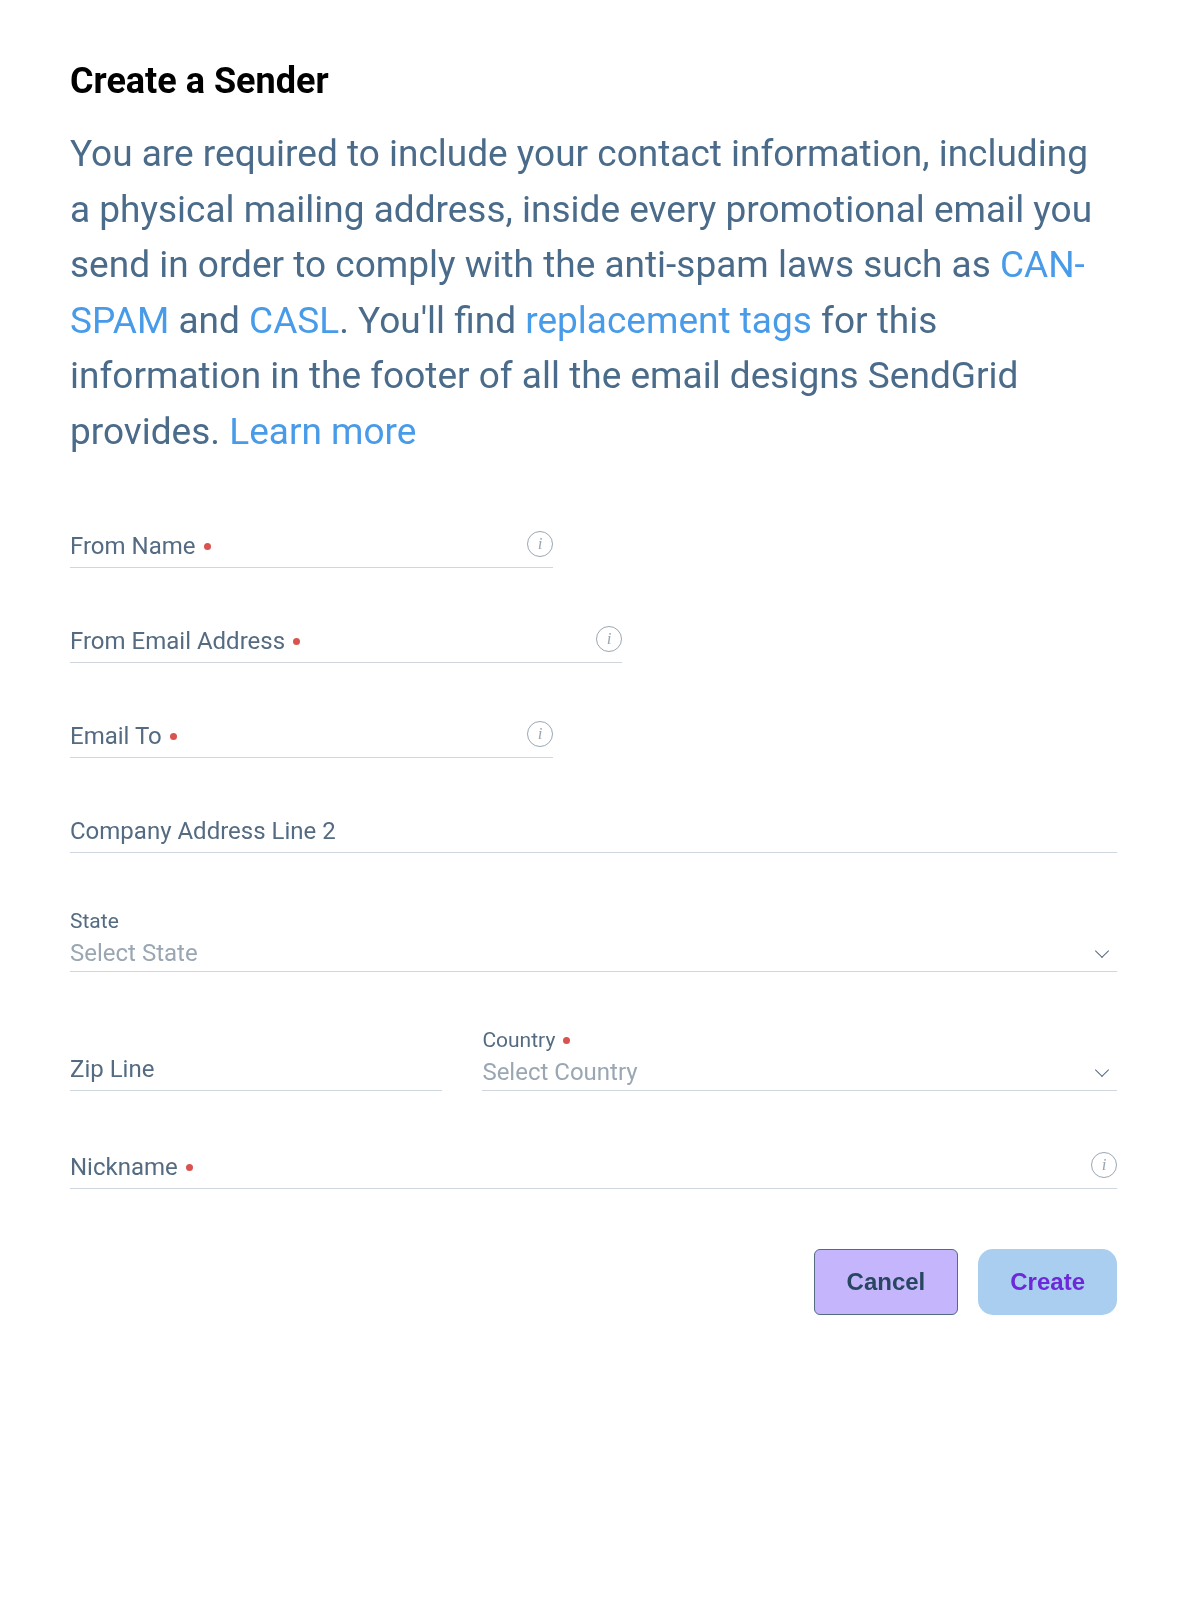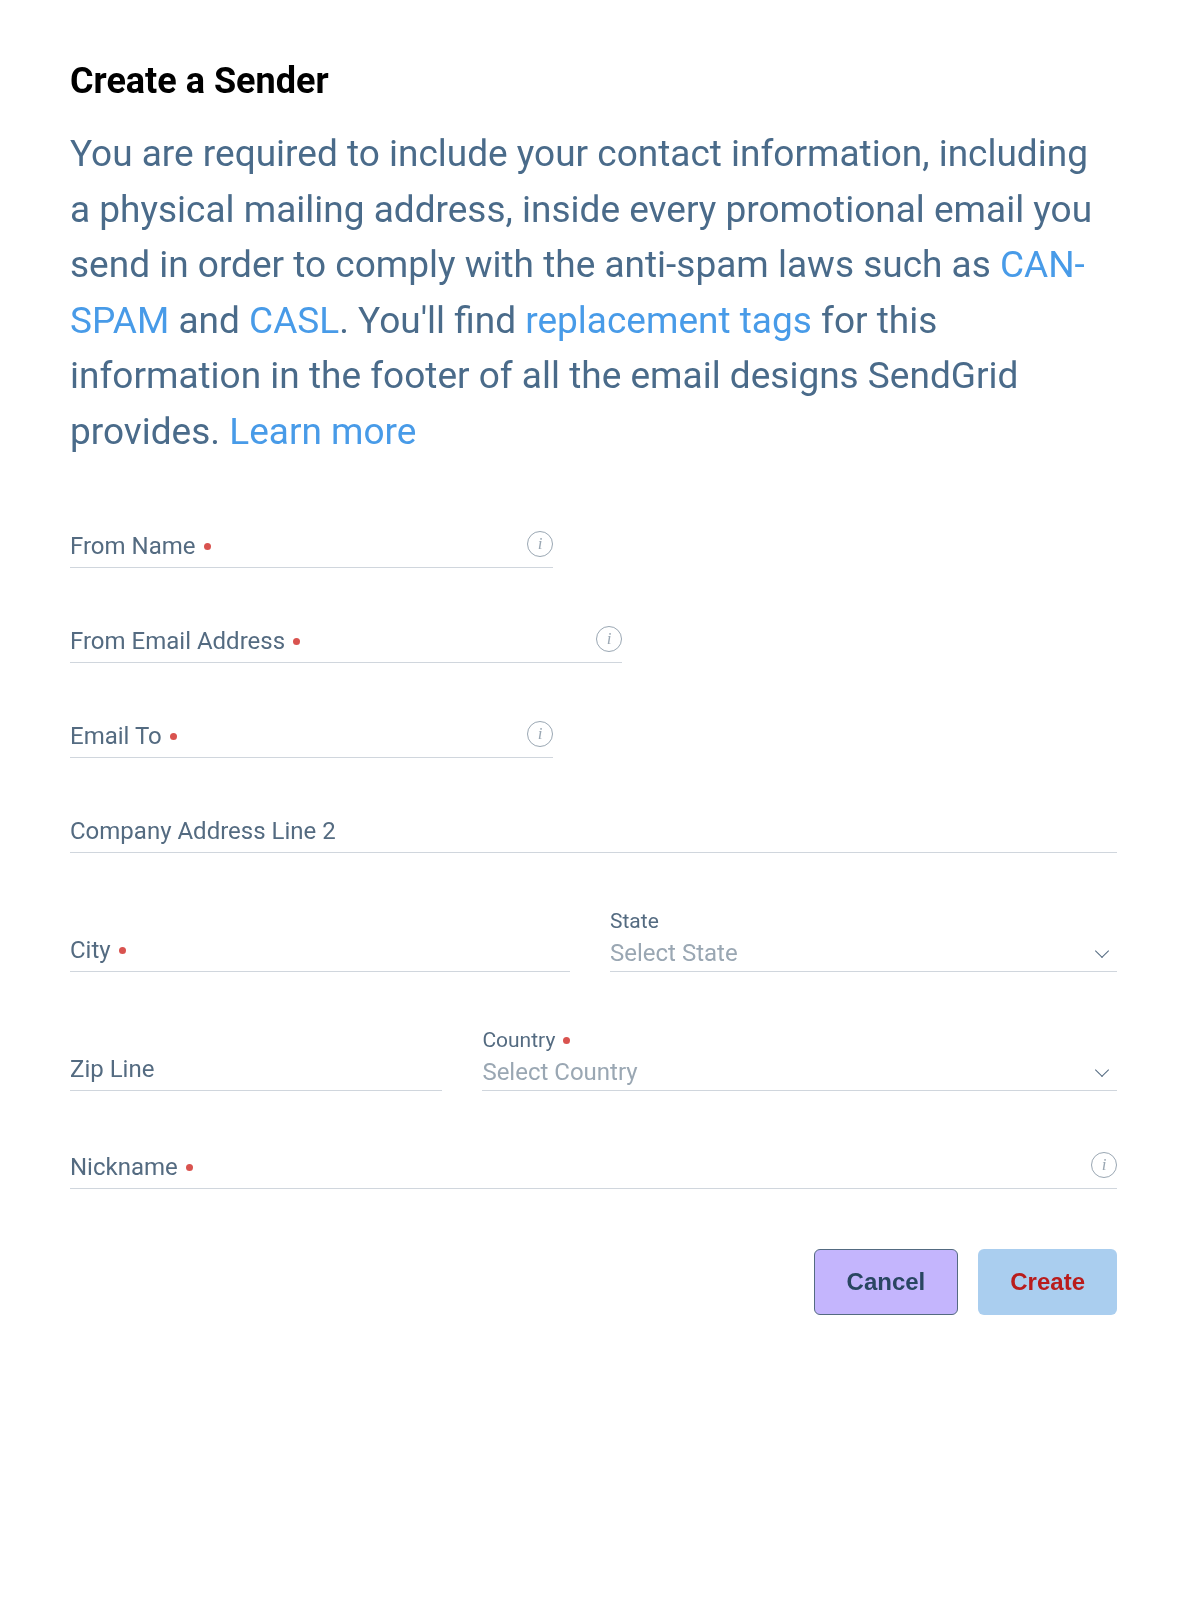--- a/index.html
+++ b/index.html
@@ -154,21 +154,22 @@
     cursor: pointer;
     border: none;
   }
   .btn-cancel {
     background: #c4b5fd;
     color: #294661;
     border: 1.5px solid #546b81;
   }
   .btn-create {
     background: #aaceef;
-    color: #b91c1c;
+    color: #6d28d9;
+    border-radius: 15px;
   }
 </style>
 </head>
 <body>
 
 <div class="container">
   <h1 class="title">Create a Sender</h1>
 
   <p class="intro">
     <span>You are required to include your contact information, including a physical mailing address, inside every promotional email you send in order to comply with the anti-spam laws such as </span><a href="#">CAN-SPAM</a><span> and </span><a href="#">CASL</a><span>. You'll find </span><a href="#">replacement tags</a><span> for this information in the footer of all the email designs SendGrid provides. </span><a href="#">Learn more</a>
@@ -213,27 +214,20 @@
     <div class="field-row">
       <div class="field">
         <span class="field-label">
           <span>Company Address Line 2</span>
         </span>
         <input type="text" value="" style="">
       </div>
     </div>
 
     <div class="field-row">
-      <div class="field w-city">
-        <span class="field-label">
-          <span>City</span>
-          <span class="req-dot"></span>
-        </span>
-        <input type="text" value="" style="">
-      </div>
       <div class="field has-top-label">
         <span class="top-label">
           <span>State</span>
         </span>
         <div class="select-display">
           <span class="select-text">Select State</span>
           <span class="chevron"></span>
         </div>
       </div>
     </div>

